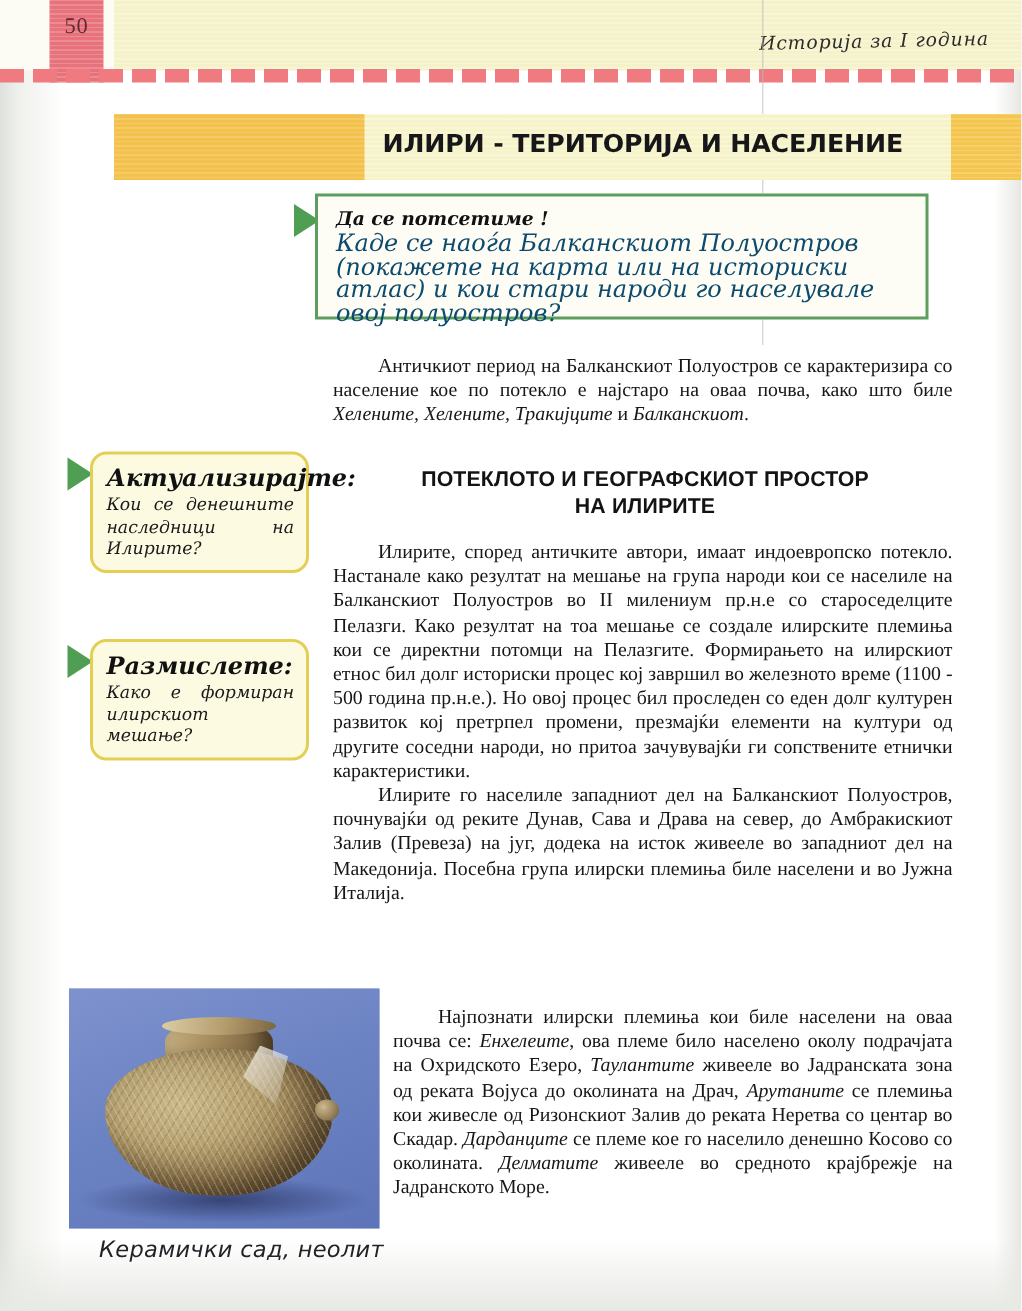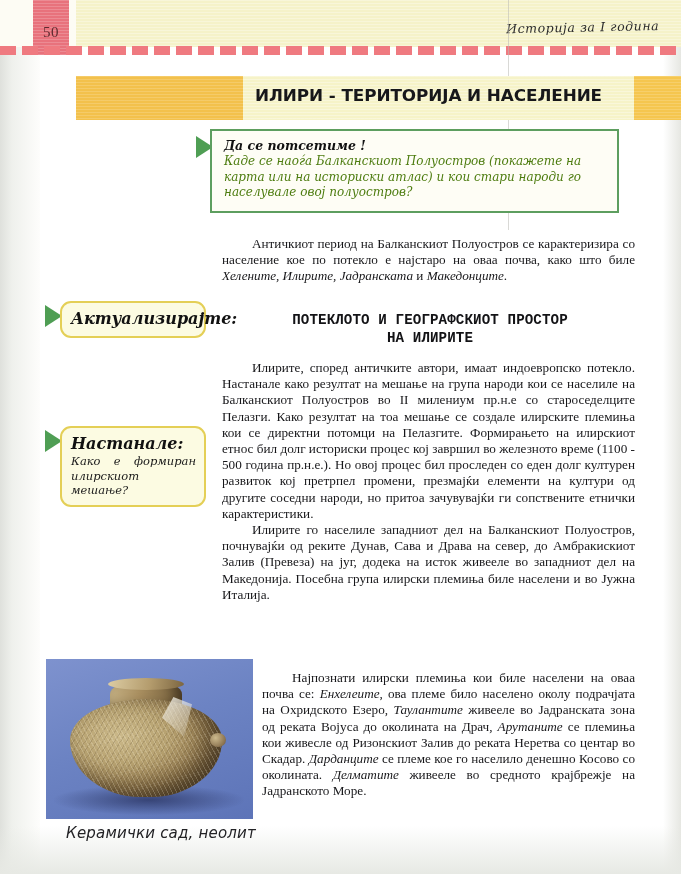--- a/index.html
+++ b/index.html
@@ -75,21 +75,21 @@
     left: 33px; top: 0;
     width: 36px; height: 55px;
     background: #e8727c;
     background-image: repeating-linear-gradient(
         to bottom,
         rgba(255,255,255,.18) 0px,
         rgba(255,255,255,.18) 1px,
         rgba(0,0,0,0) 1px,
         rgba(0,0,0,0) 3px);
     display: flex;
-    align-items: center;
+    align-items: flex-start;
     justify-content: center;
   }
   .page-number {
     margin-top: 10px;
     font-family: "Liberation Serif", serif;
     font-size: 15px;
     color: #5e2b30;
     letter-spacing: .5px;
   }
   .running-head {
@@ -199,23 +199,23 @@
     font-family: "DejaVu Serif", serif;
     font-style: italic;
     font-weight: bold;
     font-size: 12.5px;
     color: #111;
     margin: 0 0 1px 0;
   }
   .callout-remember .bdy {
     font-family: "DejaVu Serif", serif;
     font-style: italic;
-    font-size: 12px;
+    font-size: 16px;
     line-height: 15.5px;
-    color: #4d7c0f;
+    color: #0c4a6e;
     margin: 0;
     text-align: left;
   }
 
   
   .sidebox {
     position: absolute;
     width: 146px;
     border: 2px solid #e4cf56;
     border-radius: 11px;
@@ -254,21 +254,21 @@
     margin: 0;
     text-indent: 30px;
   }
   .it { font-style: italic; }
 
   .section-head {
     position: absolute;
     left: 225px; top: 311px;
     width: 410px;
     text-align: center;
-    font-family: Liberation Mono, monospace;
+    font-family: Liberation Sans, sans-serif;
     font-weight: bold;
     font-size: 14.2px;
     line-height: 18px;
     color: #131316;
     letter-spacing: .1px;
   }
 
   
   .photo-frame {
     position: absolute;
@@ -386,36 +386,37 @@
 
   <div class="tri" style="left:196px; top:136px;"></div>
   <div class="callout-remember">
     <div class="inner">
       <div class="ttl">Да се потсетиме !</div>
       <div class="bdy">Каде се наоѓа Балканскиот Полуостров (покажете на карта или на историски атлас) и кои стари народи го населувале овој полуостров?</div>
     </div>
   </div>
 
   <div class="body-col" style="left:222px; top:236px; width:413px;">
-    <p><span>Античкиот период на Балканскиот Полуостров се карактеризира со население кое по потекло е најстаро на оваа почва, како што биле </span><span class="it">Хелените, Илирите, Јадранската</span><span> и </span><span class="it">Македонците</span><span>.</span></p>
+    <p><span>Античкиот период на Балканскиот Полуостров се карактеризира со население кое по потекло е најстаро на оваа почва, како што биле </span><span class="it">Хелените, Хелените, Тракијците</span><span> и </span><span class="it">Балканскиот</span><span>.</span></p>
   </div>
 
   <div class="section-head">
     <div>ПОТЕКЛОТО И ГЕОГРАФСКИОТ ПРОСТОР</div>
     <div>НА ИЛИРИТЕ</div>
   </div>
 
   <div class="tri" style="left:45px; top:305px;"></div>
   <div class="sidebox" style="left:60px; top:301px;">
     <div class="ttl">Актуализирајте:</div>
+    <div class="bdy">Кои се денешните наследници на Илирите?</div>
   </div>
 
   <div class="tri" style="left:45px; top:430px;"></div>
   <div class="sidebox" style="left:60px; top:426px;">
-    <div class="ttl">Настанале:</div>
+    <div class="ttl">Размислете:</div>
     <div class="bdy">Како е формиран илирскиот мешање?</div>
   </div>
 
   <div class="body-col" style="left:222px; top:360px; width:413px;">
     <p>Илирите, според античките автори, имаат индоевропско потекло. Настанале како резултат на мешање на група народи кои се населиле на Балканскиот Полуостров во II милениум пр.н.е со староседелците Пелазги. Како резултат на тоа мешање се создале илирските племиња кои се директни потомци на Пелазгите. Формирањето на илирскиот етнос бил долг историски процес кој  завршил во железното време (1100 - 500 година пр.н.е.). Но овој процес бил проследен со еден долг културен развиток кој  претрпел промени, презмајќи елементи на култури од другите соседни  народи, но притоа зачувувајќи ги сопствените етнички карактеристики.</p>
     <p>Илирите го населиле западниот дел на Балканскиот Полуостров, почнувајќи од реките Дунав, Сава и Драва на север, до Амбракискиот Залив (Превеза) на југ, додека на исток живееле во западниот дел на Македонија. Посебна група  илирски племиња биле населени и во Јужна Италија.</p>
   </div>
 
   <div class="body-col" style="left:262px; top:670px; width:373px;">
     <p><span>Најпознати илирски племиња кои биле населени на оваа почва се: </span><span class="it">Енхелеите</span><span>, ова племе било населено околу подрачјата на Охридското Езеро, </span><span class="it">Таулантите</span><span> живееле во Јадранската зона од реката Војуса до околината на Драч, </span><span class="it">Арутаните</span><span> се племиња кои живеcле од Ризонскиот Залив до реката Неретва со центар во Скадар. </span><span class="it">Дарданците</span><span> се племе кое го населило денешно Косово со околината. </span><span class="it">Делматите</span><span> живееле во средното крајбрежје на Јадранското Море.</span></p>

